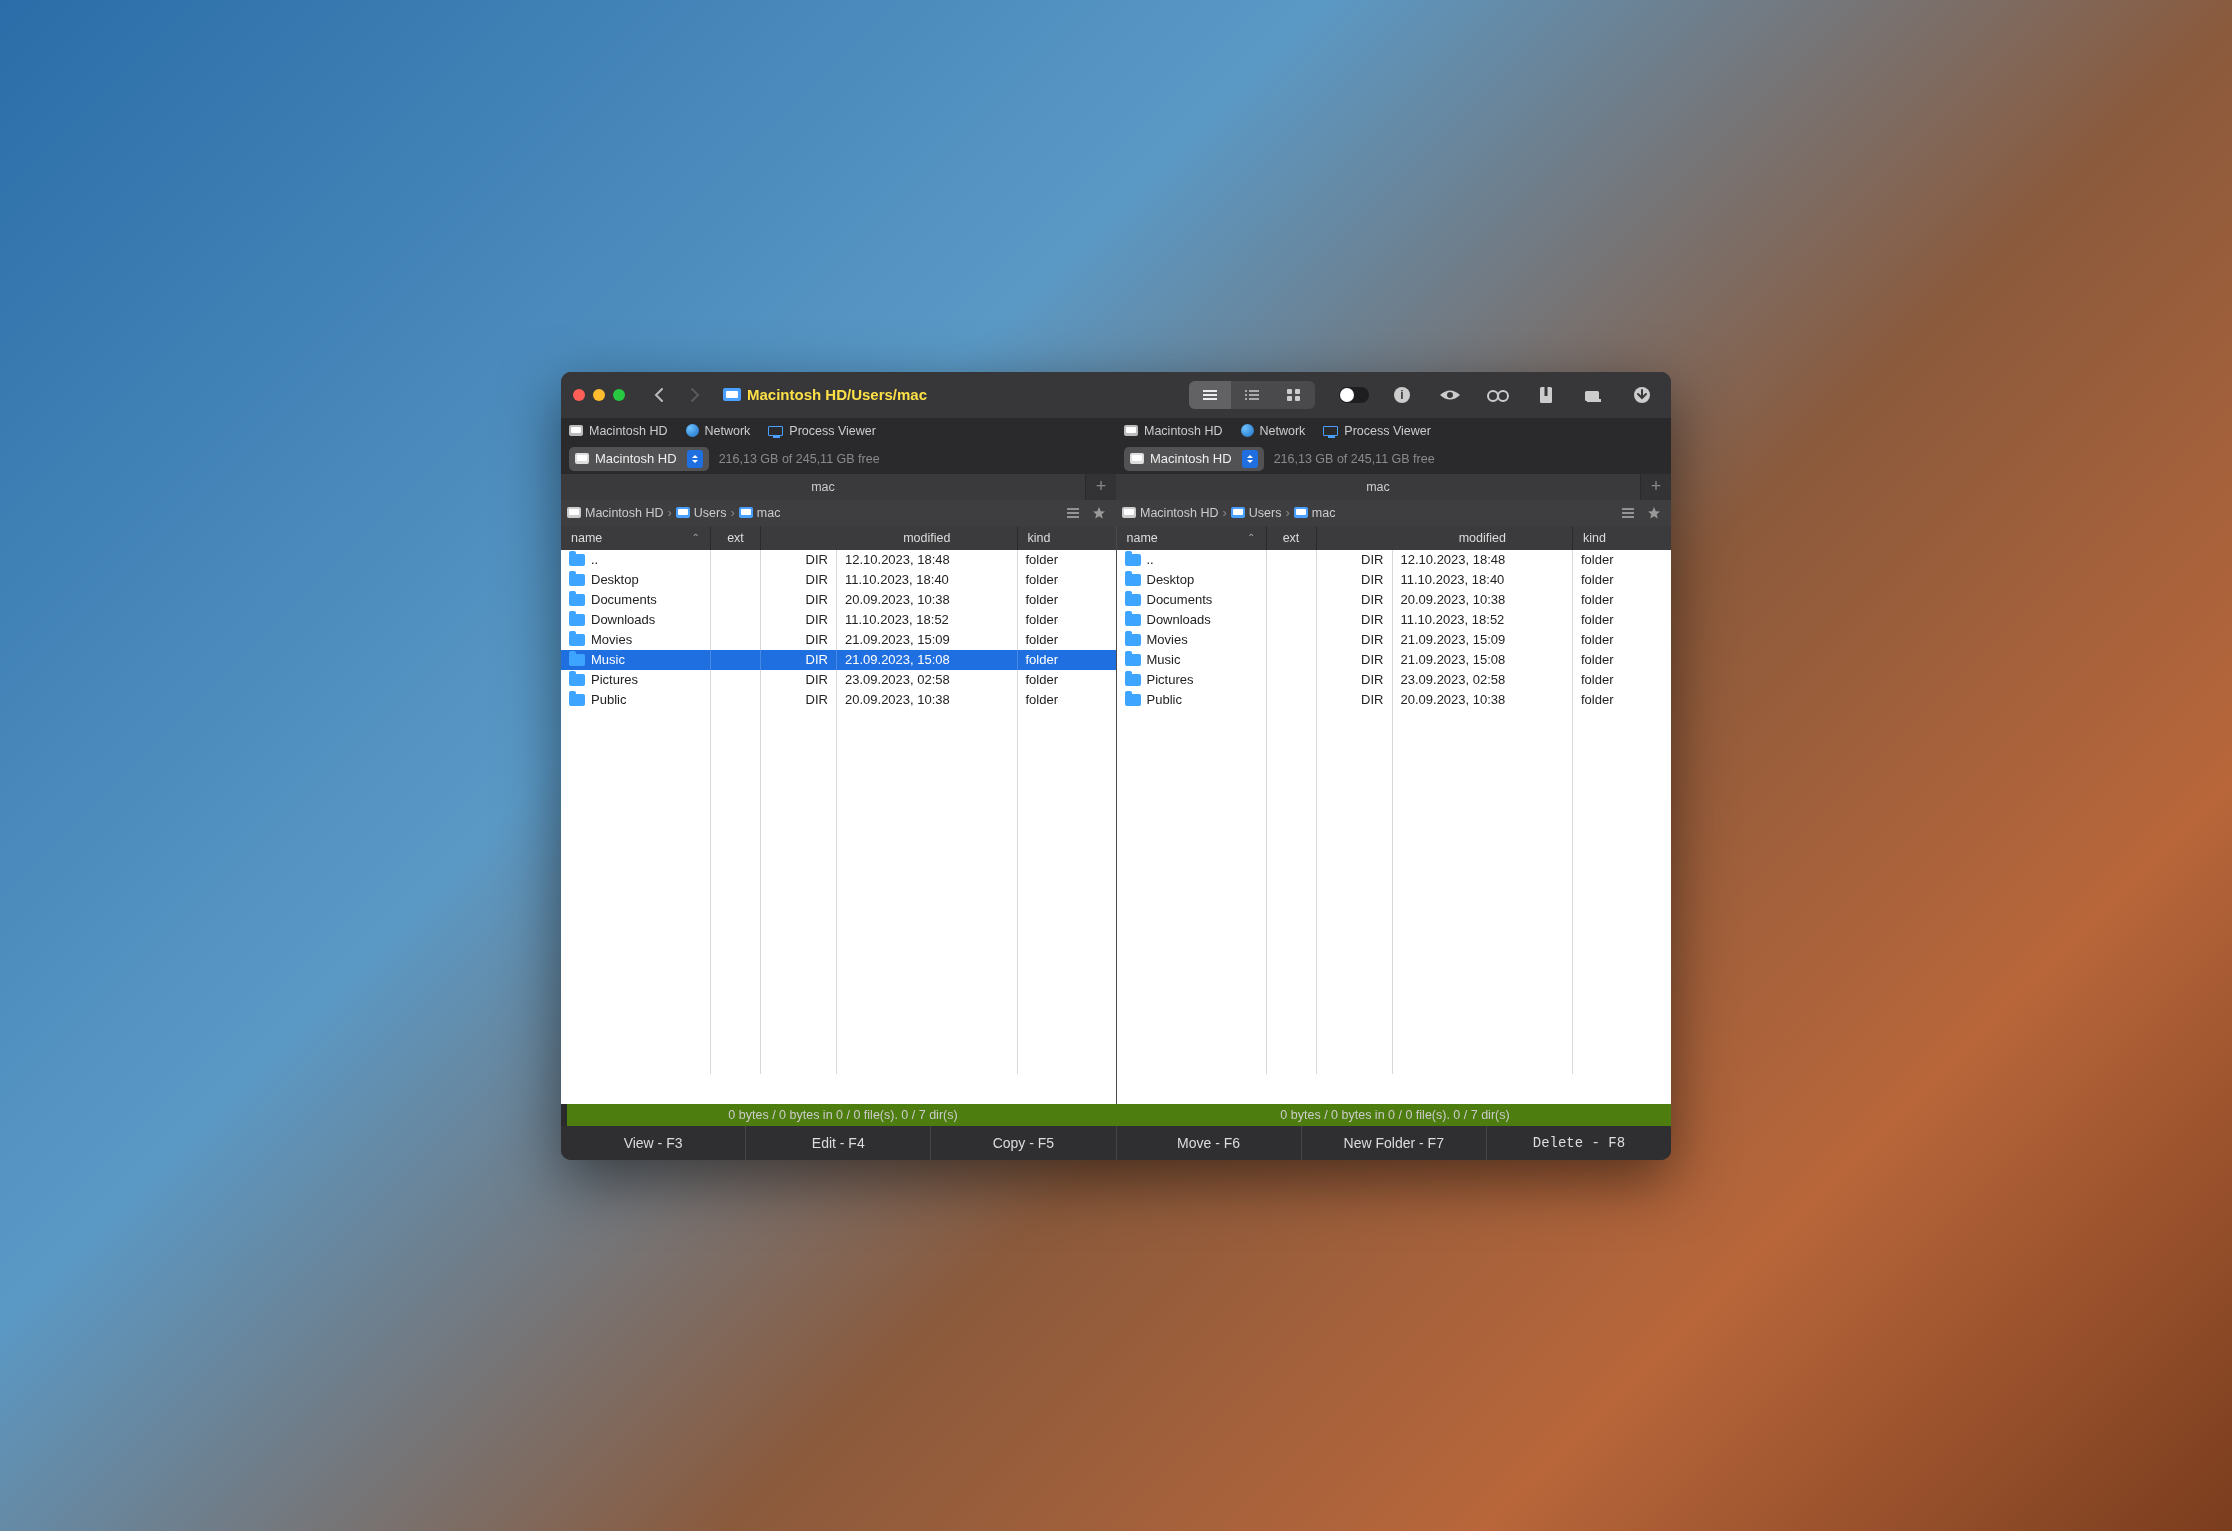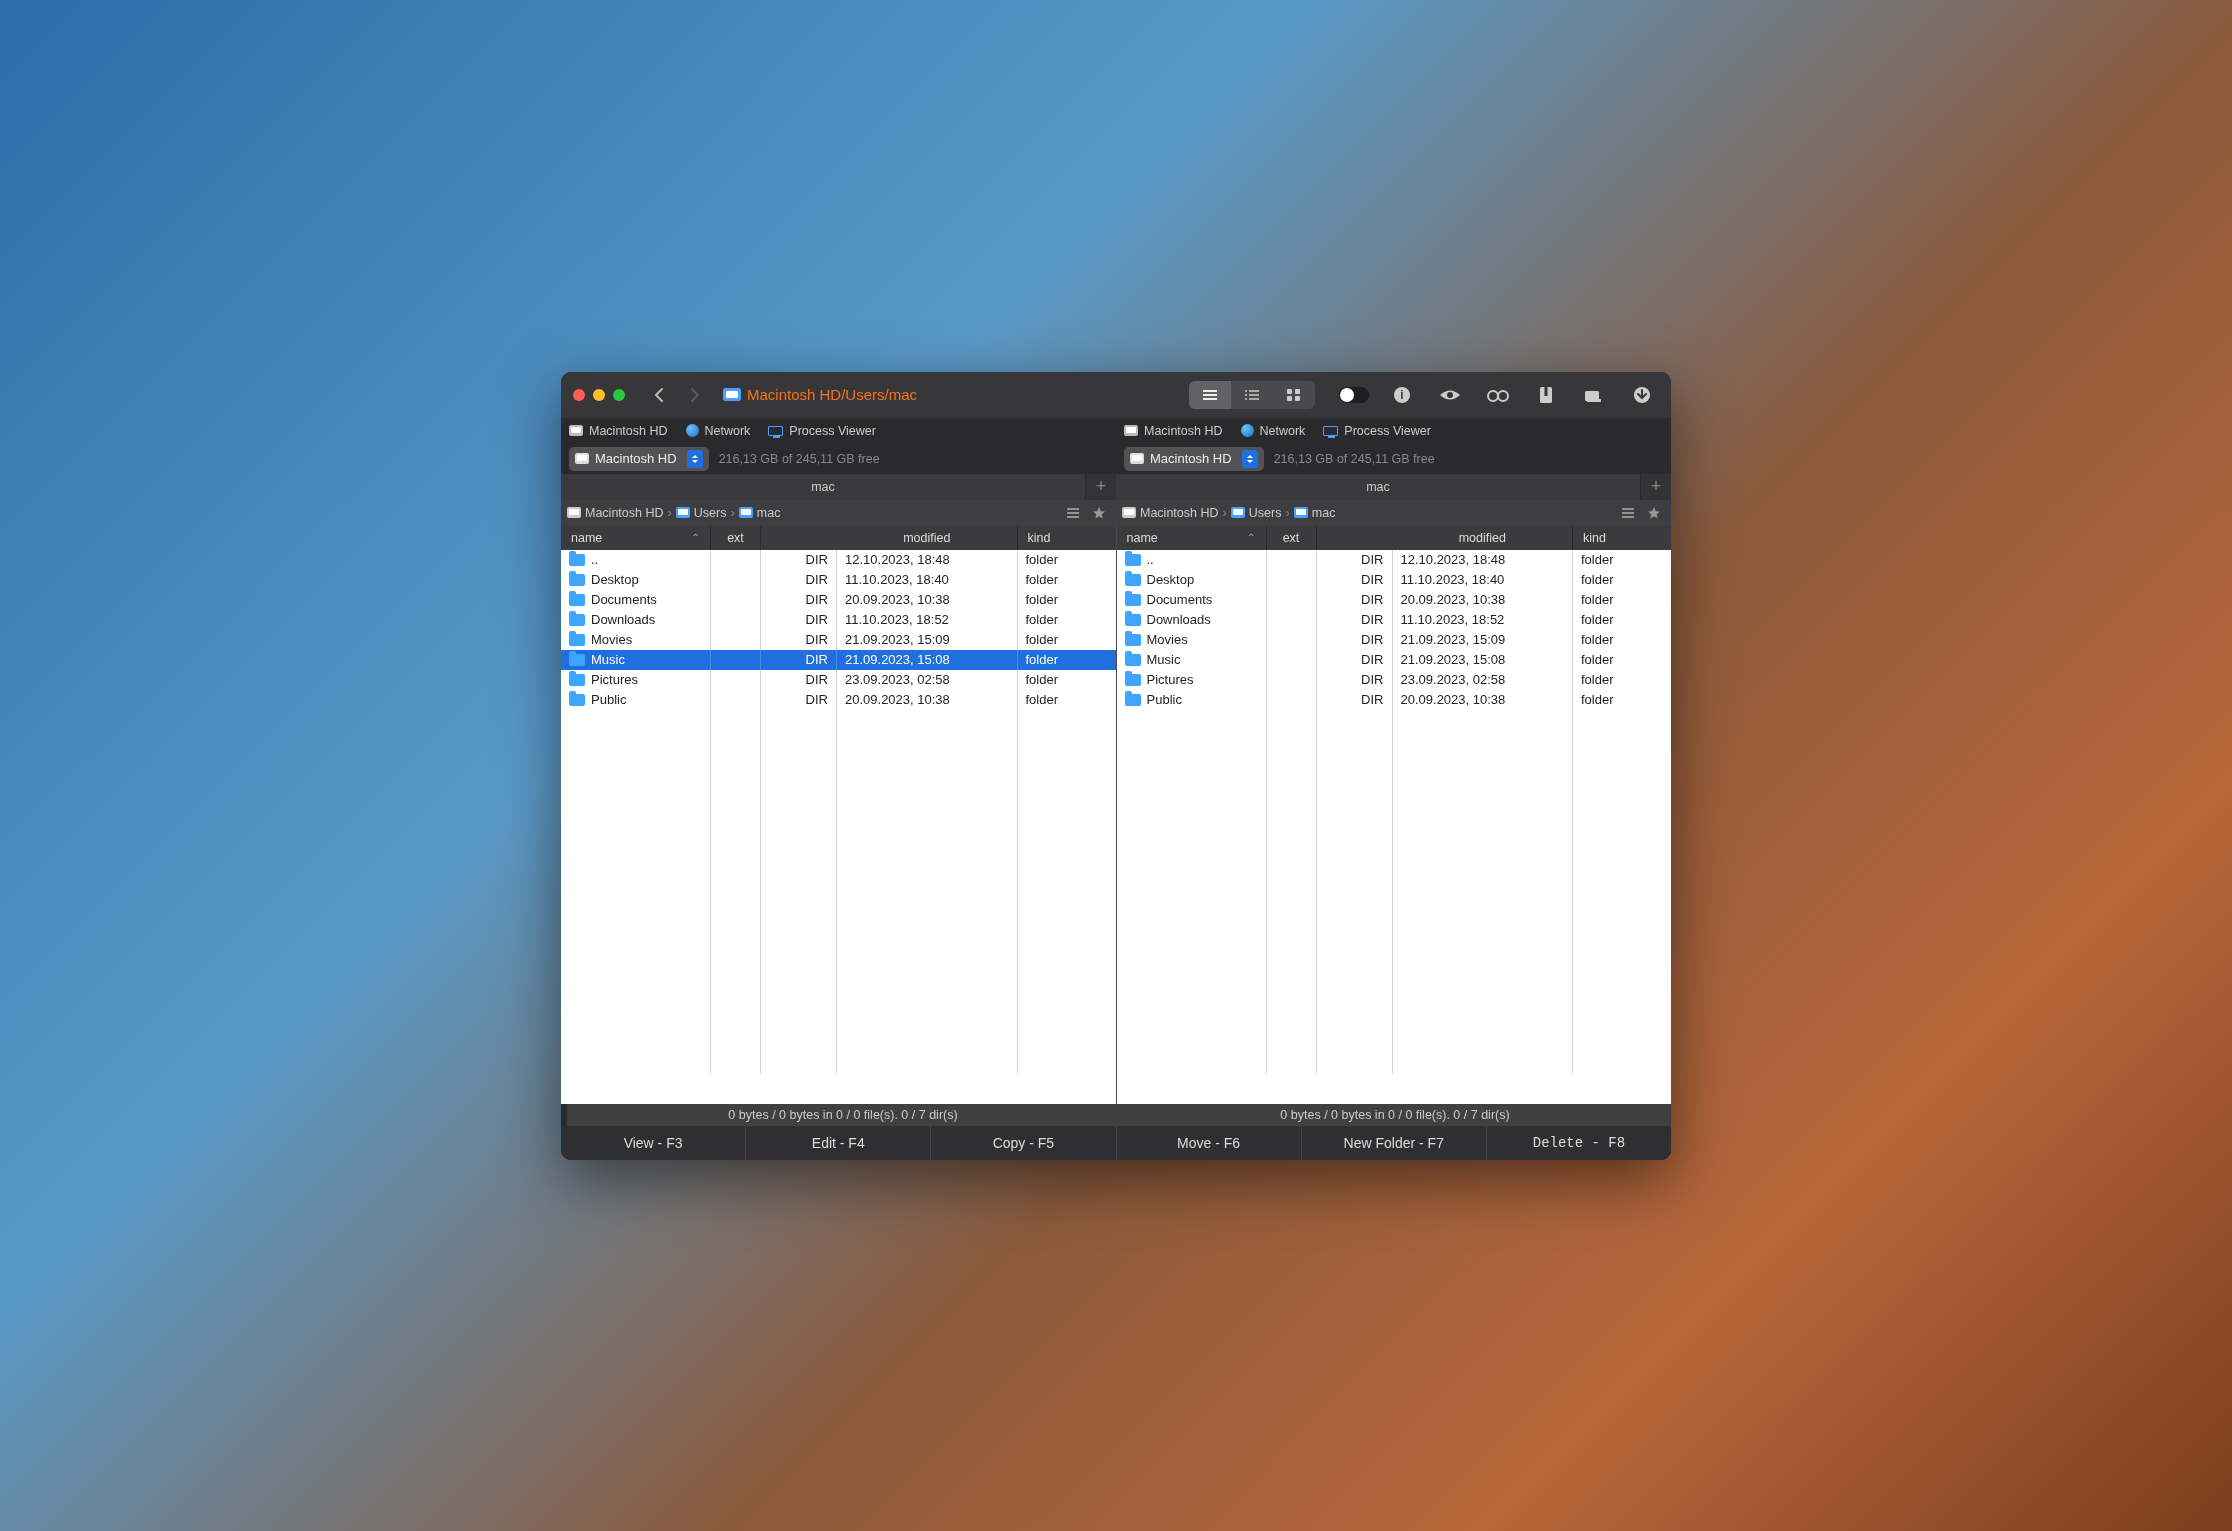--- a/index.html
+++ b/index.html
@@ -39,21 +39,21 @@
   .nav-btn {
     width: 28px; height: 24px; display:flex; align-items:center; justify-content:center;
     color: #bbb; font-size: 16px;
   }
   .nav-btn.disabled { color: #5a5a5c; }
   .title-path { display:flex; align-items:center; gap:6px; margin-left: 6px; flex: 0 0 auto; }
   .disk-icon {
     width: 18px; height: 13px; background:#4aa0ff; border-radius:2px; position:relative;
   }
   .disk-icon::after{content:"";position:absolute;left:3px;top:3px;width:12px;height:7px;background:#fff;border-radius:1px;}
-  .title-text { font-size: 15px; font-weight: 400; color: #f97316; }
+  .title-text { font-size: 15px; font-weight: 700; color: #fde047; }
   .tb-spacer { flex: 1; }
   .tb-group { display:flex; background:#4a4a4c; border-radius:6px; overflow:hidden; }
   .tb-btn {
     width: 42px; height: 28px; display:flex; align-items:center; justify-content:center;
     color:#ccc;
   }
   .tb-btn.active { background:#626264; }
   .tb-right { display:flex; gap:14px; align-items:center; margin-left:14px; }
   .tb-ico { width:34px; height:28px; display:flex; align-items:center; justify-content:center; color:#ccc; }
   .toggle-pill { width:30px; height:16px; border-radius:8px; background:#1e1e20; position:relative; }
@@ -128,21 +128,21 @@
   .folder-ico{width:16px;height:12px;background:#3da5ff;border-radius:2px;position:relative;display:inline-block;flex-shrink:0;}
   .folder-ico::before{content:"";position:absolute;top:-3px;left:0;width:7px;height:4px;background:#3da5ff;border-radius:2px 2px 0 0;}
   .rows-empty{flex:1;display:flex;}
   .rows-empty .ecol{border-right:1px solid #d8d8d8;}
   .rows-empty .ecol.name{flex:0 0 150px;}
   .rows-empty .ecol.ext{flex:0 0 50px;}
   .rows-empty .ecol.size{flex:0 0 76px;}
   .rows-empty .ecol.mod{flex:1;}
   .rows-empty .ecol.kind{flex:0 0 98px;border-right:none;}
 
-  .statusrow{height:22px;display:flex;background:#404040;margin-left:6px;}
+  .statusrow{height:22px;display:flex;background:#4d7c0f;margin-left:6px;}
   .statusrow .half{flex:1;display:flex;align-items:center;justify-content:center;color:#ccc;font-size:12.5px;}
 
   .pathrow{height:30px;display:flex;align-items:center;background:#303032;padding:0 10px;gap:10px;}
   .path-label{color:#ddd;font-size:13px;}
   .path-input{flex:1;height:22px;background:#444446;border:none;border-radius:5px;color:#eee;padding:0 8px;font-size:13px;outline:none;}
   .path-chev{width:20px;height:20px;background:#1f6fe0;border-radius:4px;display:flex;align-items:center;justify-content:center;margin-left:-26px;}
   .path-chev::after{content:"";width:0;height:0;border-left:4px solid transparent;border-right:4px solid transparent;border-top:5px solid #fff;}
 
   .fnrow{height:34px;display:flex;background:#2f2f31;}
   .fnbtn{flex:1;display:flex;align-items:center;justify-content:center;color:#ddd;font-size:14px;border-right:1px solid #444;}

